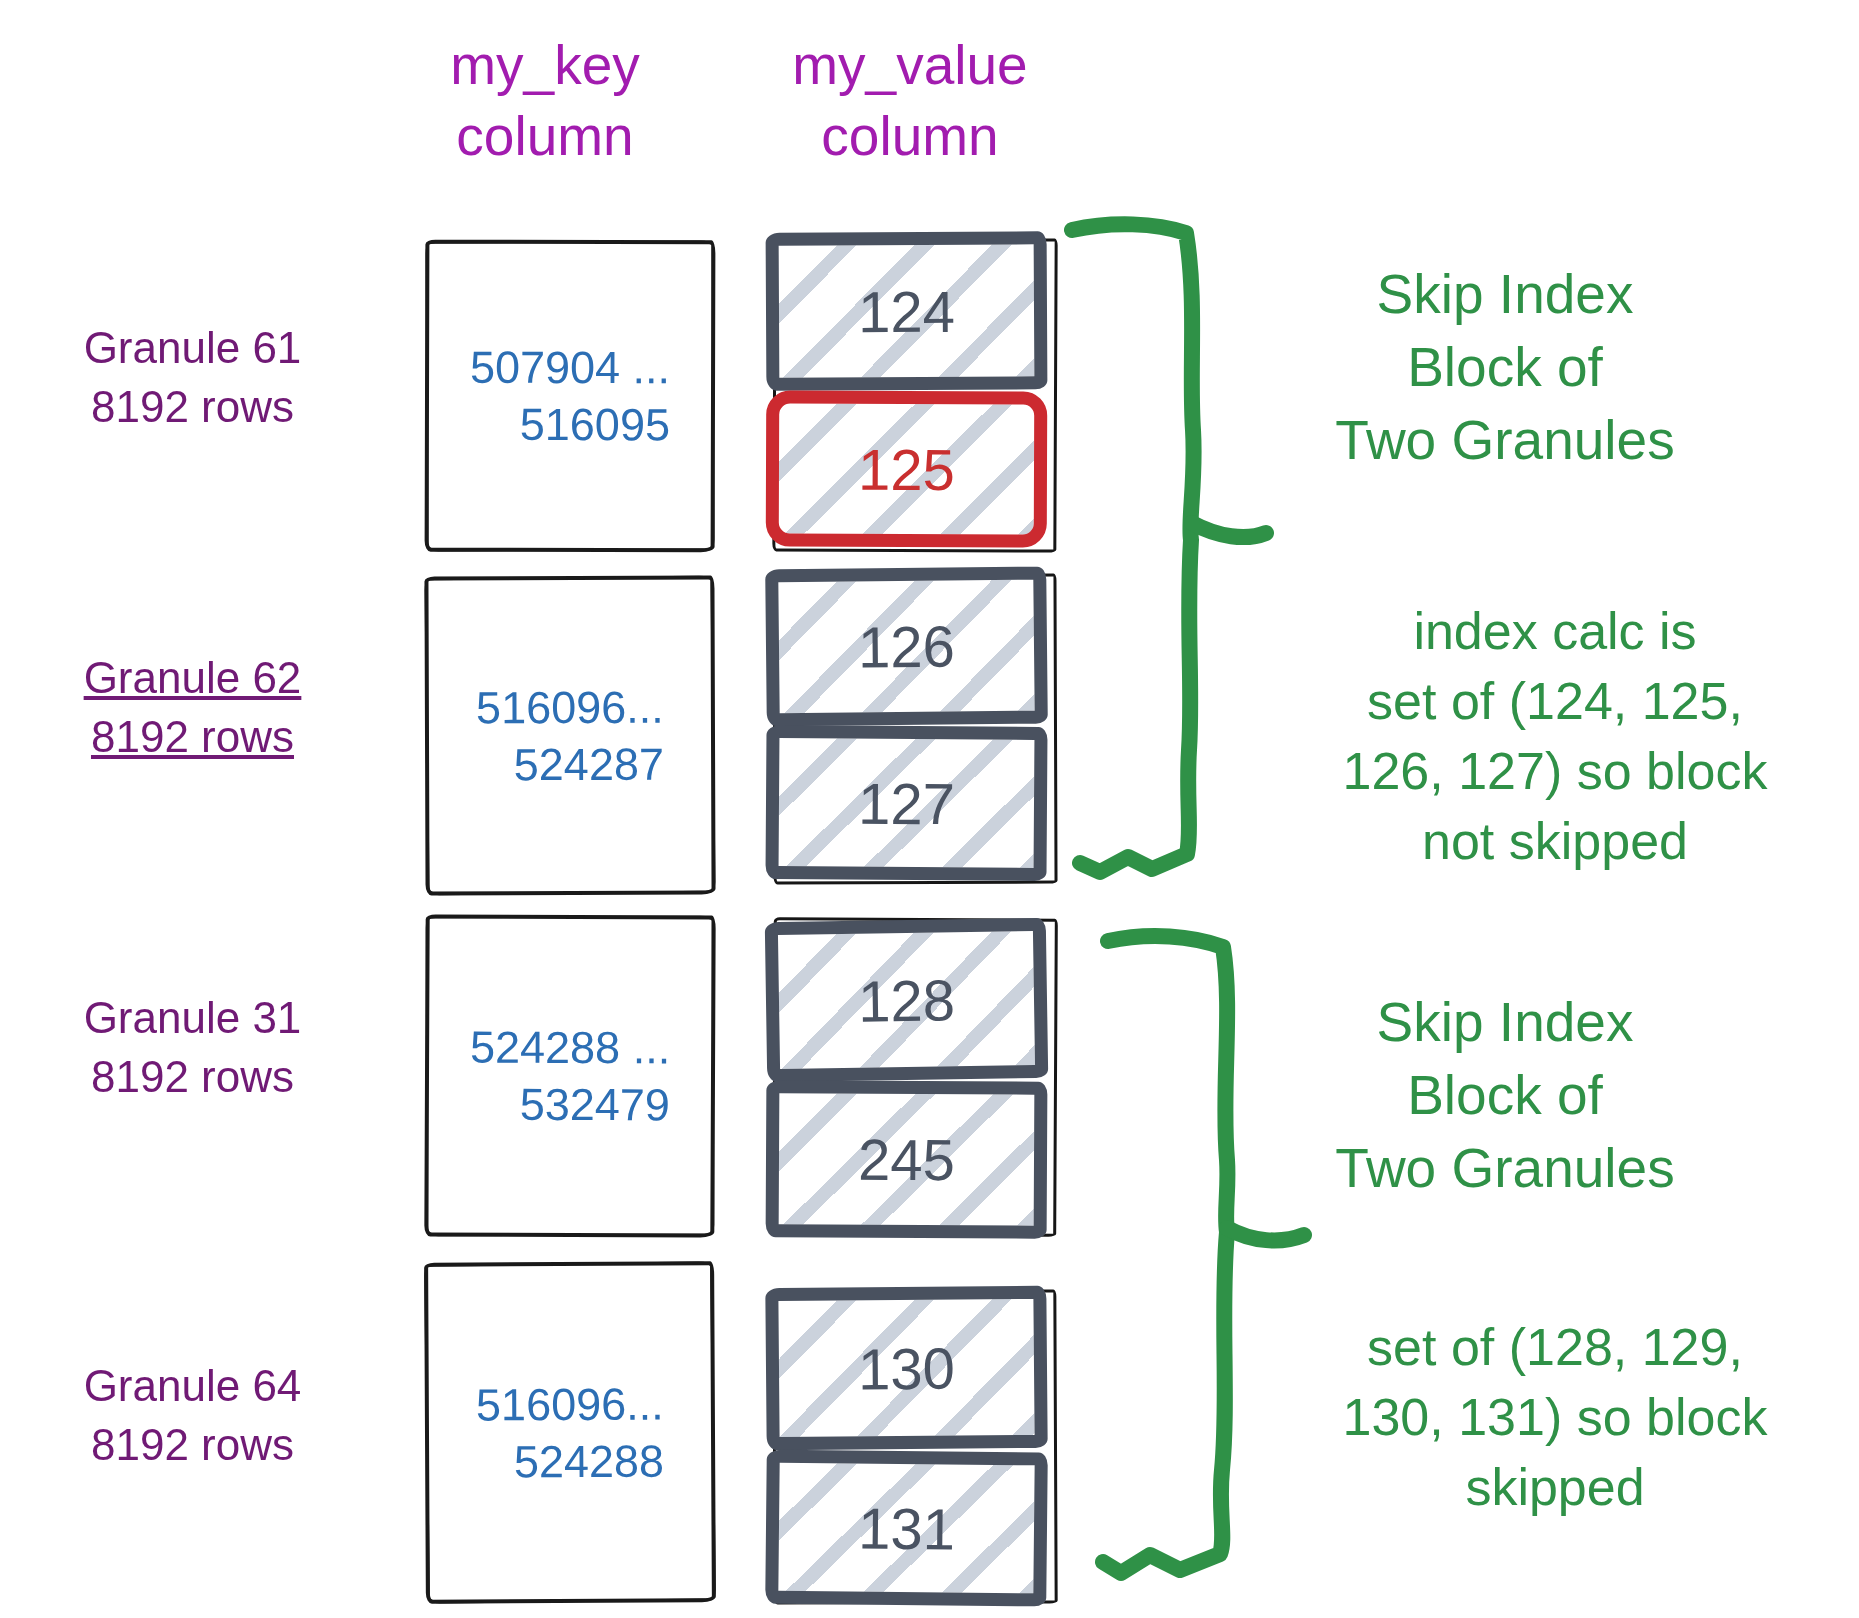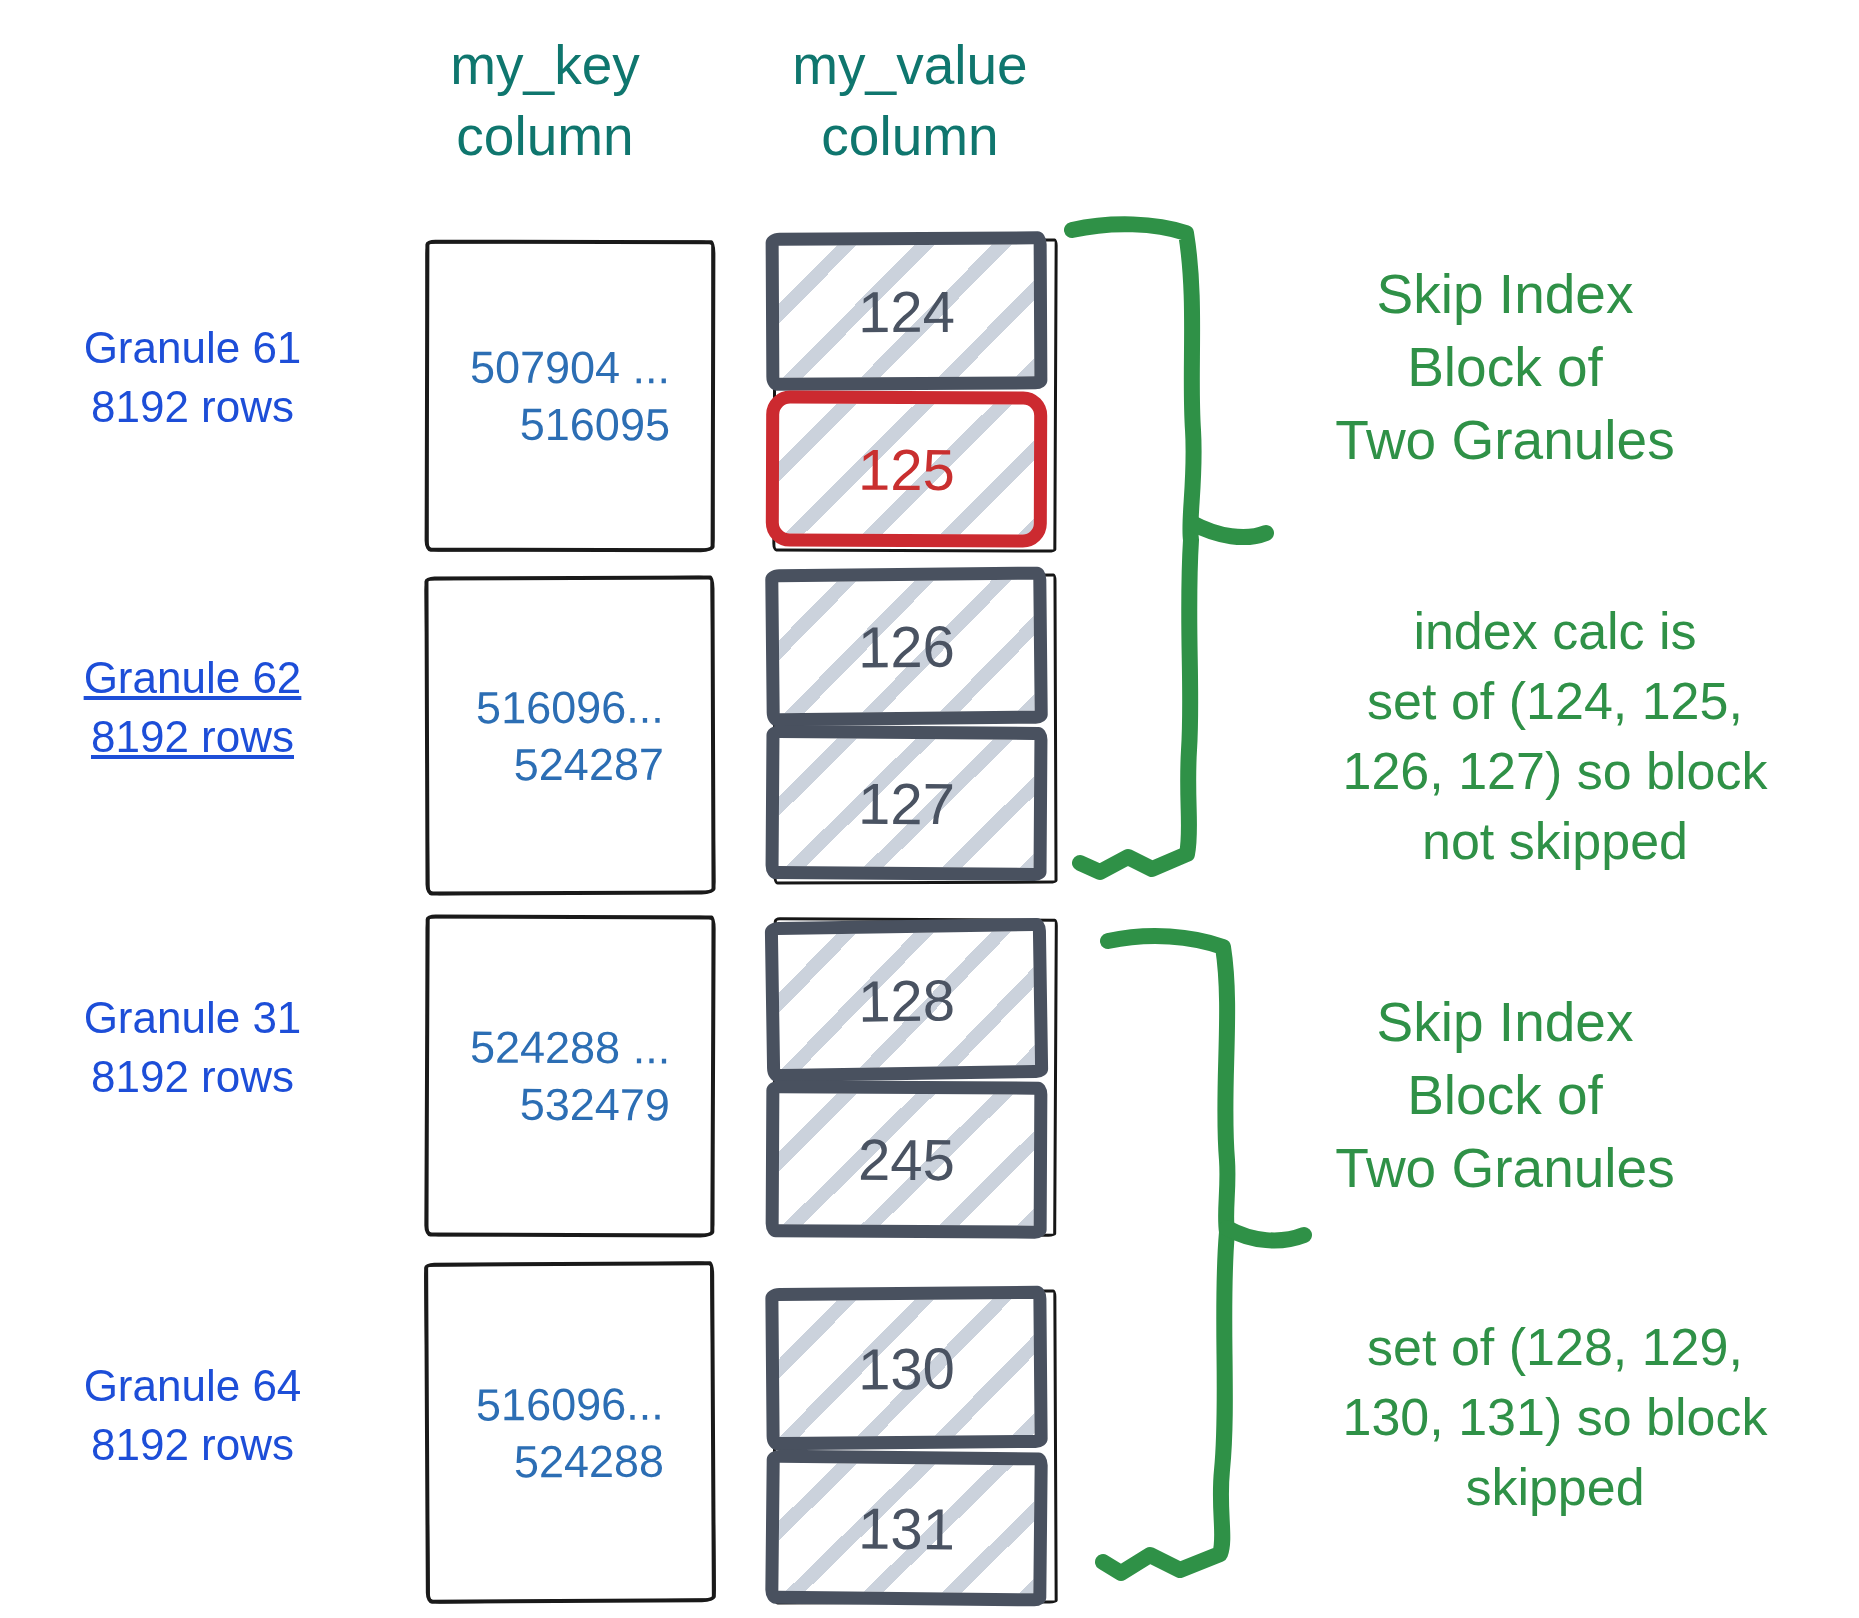--- a/index.html
+++ b/index.html
@@ -6,29 +6,29 @@
   .canvas{
     position:relative;
     width:1859px;height:1618px;
     background:#ffffff;
     font-family:"Liberation Sans", sans-serif;
     overflow:hidden;
   }
   
   .hdr{
     position:absolute;top:30px;width:340px;
-    text-align:center;font-size:55px;line-height:71px;color:#0f766e;
+    text-align:center;font-size:55px;line-height:71px;color:#a21caf;
   }
   .hdr-key{left:375px;}
   .hdr-value{left:740px;}
 
   
   .glabel{
     position:absolute;left:25px;width:335px;
-    text-align:center;font-size:44px;line-height:59px;color:#1d4ed8;
+    text-align:center;font-size:44px;line-height:59px;color:#701a75;
   }
   .glabel.r0{top:318px;}
   .glabel.r1{top:648px;text-decoration:underline;}
   .glabel.r2{top:988px;}
   .glabel.r3{top:1356px;}
 
   
   .keybox{
     position:absolute;left:425px;width:290px;
     box-sizing:border-box;

